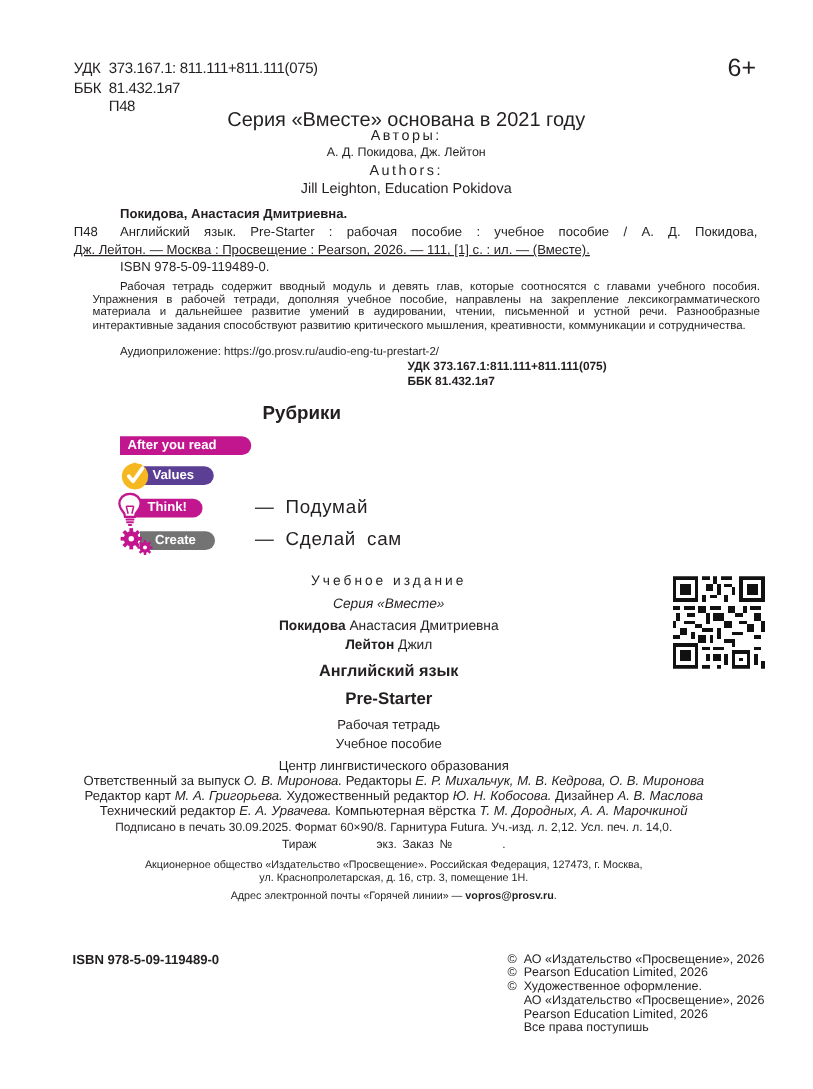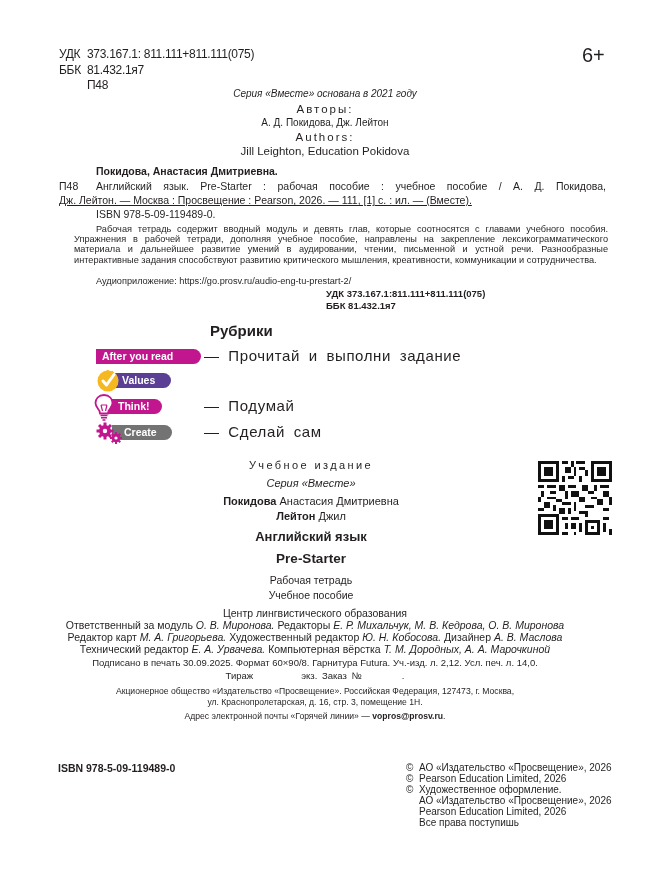--- a/index.html
+++ b/index.html
@@ -10,21 +10,21 @@
   .center { text-align: center; left: 0; width: 650px; }
   i { font-style: italic; }
   b { font-weight: bold; }
 
   
   #udk-line { left: 59px; top: 47px; font-size: 12px; }
   #bbk-line { left: 59px; top: 63px; font-size: 12px; }
   #p48-line { left: 87px; top: 78px; font-size: 12px; }
   .code-label { display: inline-block; width: 28px; }
   #age { left: 582px; top: 44px; font-size: 20px; }
-  #series-founded { top: 88px; font-size: 10px; font-style: italic; }
+  #series-founded { top: 88px; font-size: 16px; }
   #authors-ru-label { top: 103px; font-size: 11.5px; letter-spacing: 2px; }
   #authors-ru { top: 117px; font-size: 10px; }
   #authors-en-label { top: 131px; font-size: 11.5px; letter-spacing: 2px; }
   #authors-en { top: 145px; font-size: 11.5px; }
 
   
   #bib-author { left: 96px; top: 165px; font-size: 10.5px; font-weight: bold; }
   #bib-p48 { left: 59px; top: 180px; font-size: 10.5px; }
   #bib-line1 { left: 96px; top: 180px; width: 510px; font-size: 10.5px; text-align: justify; text-align-last: justify; }
   #bib-line2 { left: 96px; top: 194px; font-size: 10.5px; }
@@ -96,21 +96,20 @@
 <div class="abs" id="audio" style="left:96px;">Аудиоприложение: https://go.prosv.ru/audio-eng-tu-prestart-2/</div>
 <div class="abs" id="udk-right">УДК 373.167.1:811.111+811.111(075)</div>
 <div class="abs" id="bbk-right">ББК 81.432.1я7</div>
 
 <div class="abs" id="rubrics-title">Рубрики</div>
 
 <div class="rubric-row" style="top:347px;">
   <div class="badge" style="left:0;width:105px;background:#c2168f;">
     <span class="badge-text">After you read</span>
   </div>
-  <div class="rubric-desc">— Прочитай и выполни задание</div>
 </div>
 
 <div class="rubric-row" style="top:371px;">
   <div class="badge" style="left:12px;width:63px;background:#5b3f95;">
     <span class="badge-text" style="left:14px;">Values</span>
   </div>
   <svg class="badge-icon" style="left:0;top:-2px;" width="24" height="24" viewBox="0 0 24 24">
     <circle cx="12" cy="12" r="10.5" fill="#f6b820"></circle>
     <path d="M12 0.8 L14 3 L17 2 L17.8 4.8 L20.8 5.6 L20 8.6 L22.6 10.6 L20.6 13 L22 15.8 L19 17 L18.6 20 L15.6 19.8 L13.8 22.4 L11.6 20.4 L9 22 L7.6 19.3 L4.6 19 L4.8 16 L2 14.6 L3.8 12 L2.2 9.4 L4.8 8 L4.8 5 L7.8 5 L9.2 2.3 Z" fill="#f6b820"></path>
     <path d="M7 12 L10.5 16 L18 5.5" stroke="#ffffff" stroke-width="3" fill="none" stroke-linecap="round" stroke-linejoin="round"></path>
@@ -233,21 +232,21 @@
       <rect x="22" y="19" width="2" height="1"></rect>
       <rect x="22" y="21" width="1" height="3"></rect>
       <rect x="24" y="23" width="1" height="2"></rect>
     <rect x="8" y="24" width="2" height="1"></rect>
       <rect x="12" y="24" width="1" height="1"></rect>
   </g>
 </svg>
 
 <div class="abs" id="center-ling">Центр лингвистического образования</div>
 <div class="abs" id="staff1">
-  <span>Ответственный за модуль</span> <i>О. В. Миронова.</i> <span>Редакторы</span> <i>Е. Р. Михальчук, М. В. Кедрова, О. В. Миронова</i>
+  <span>Ответственный за выпуск</span> <i>О. В. Миронова.</i> <span>Редакторы</span> <i>Е. Р. Михальчук, М. В. Кедрова, О. В. Миронова</i>
 </div>
 <div class="abs" id="staff2">
   <span>Редактор карт</span> <i>М. А. Григорьева.</i> <span>Художественный редактор</span> <i>Ю. Н. Кобосова.</i> <span>Дизайнер</span> <i>А. В. Маслова</i>
 </div>
 <div class="abs" id="staff3">
   <span>Технический редактор</span> <i>Е. А. Урвачева.</i> <span>Компьютерная вёрстка</span> <i>Т. М. Дородных, А. А. Марочкиной</i>
 </div>
 <div class="abs" id="print1">Подписано в печать 30.09.2025. Формат 60×90/8. Гарнитура Futura. Уч.-изд. л. 2,12. Усл. печ. л. 14,0.</div>
 <div class="abs" id="print2">
   <span>Тираж</span><span style="display:inline-block;width:48px;"></span><span>экз. Заказ №</span><span style="display:inline-block;width:40px;"></span><span>.</span>

